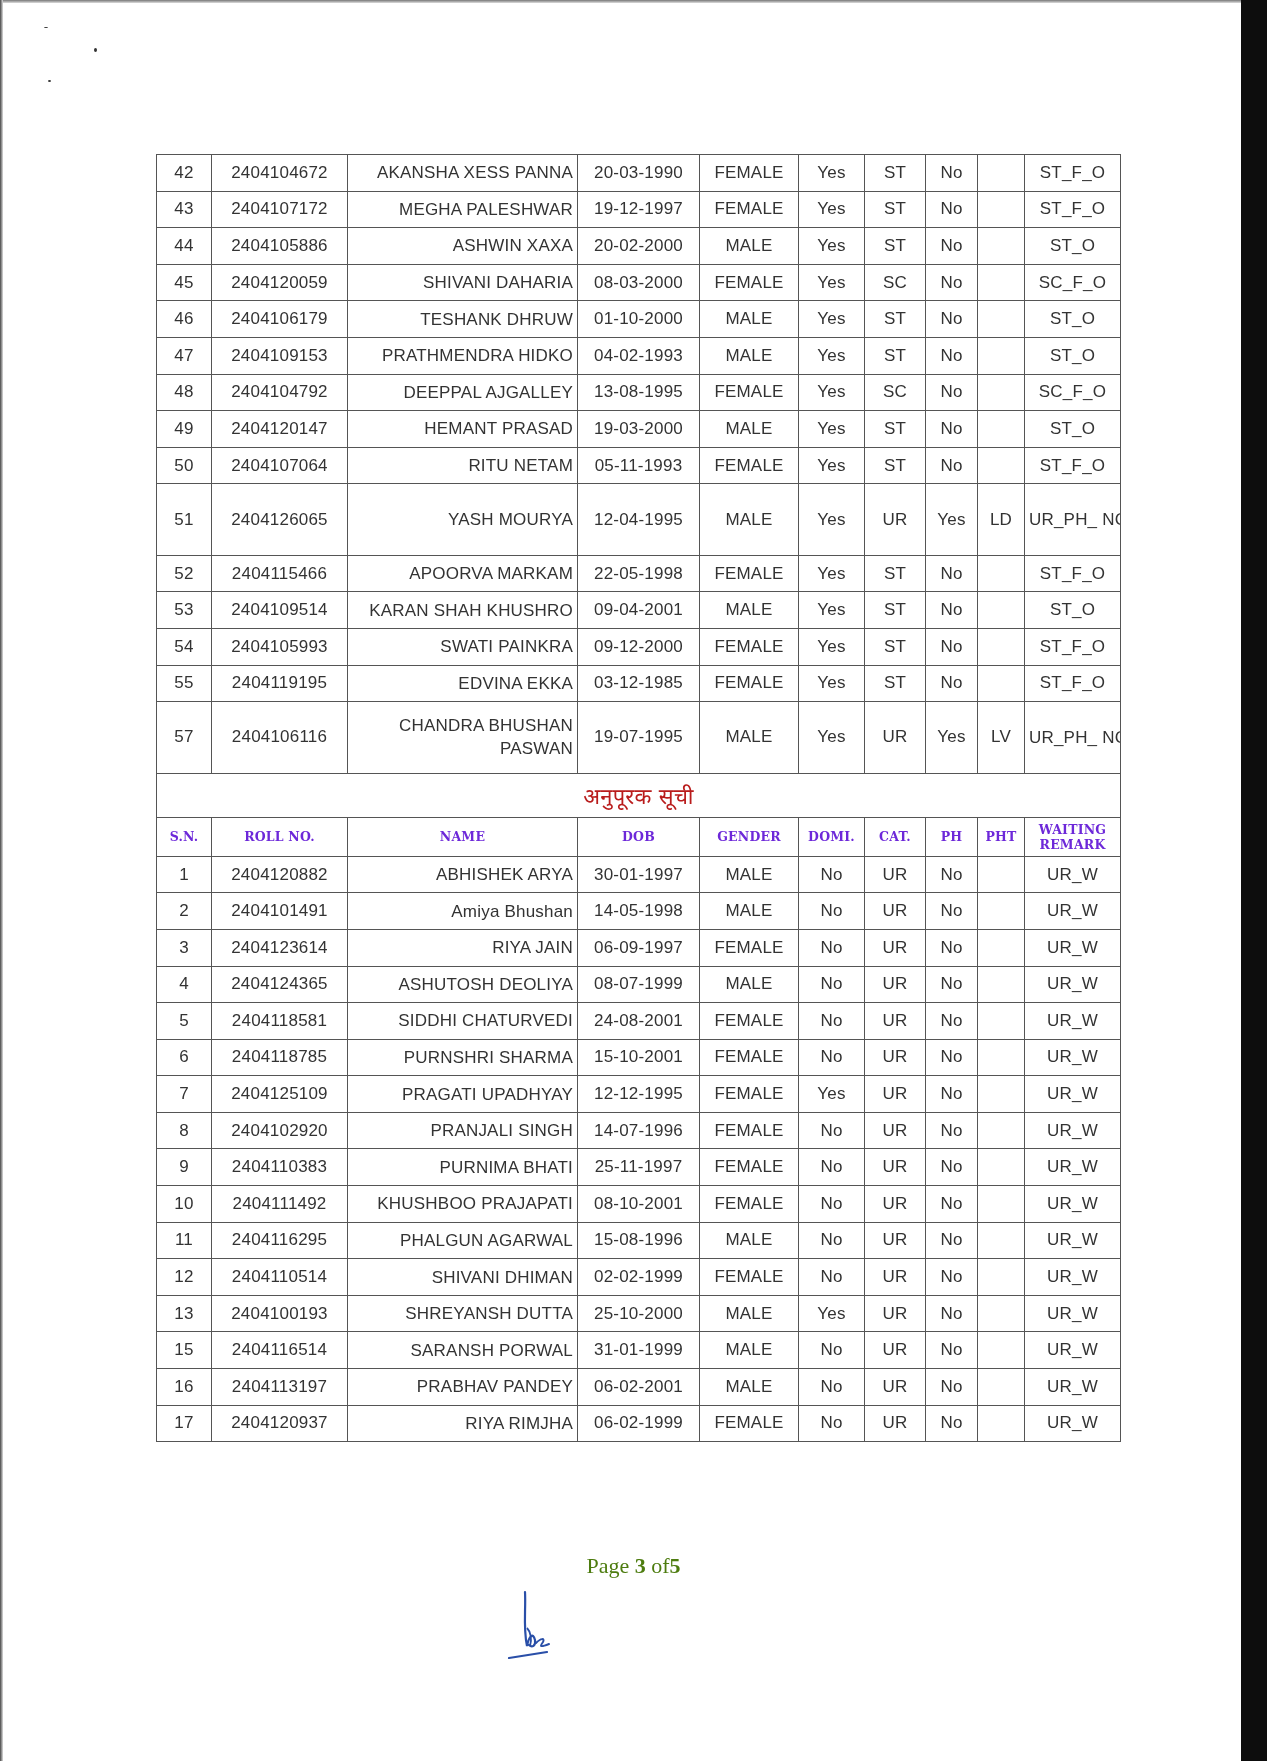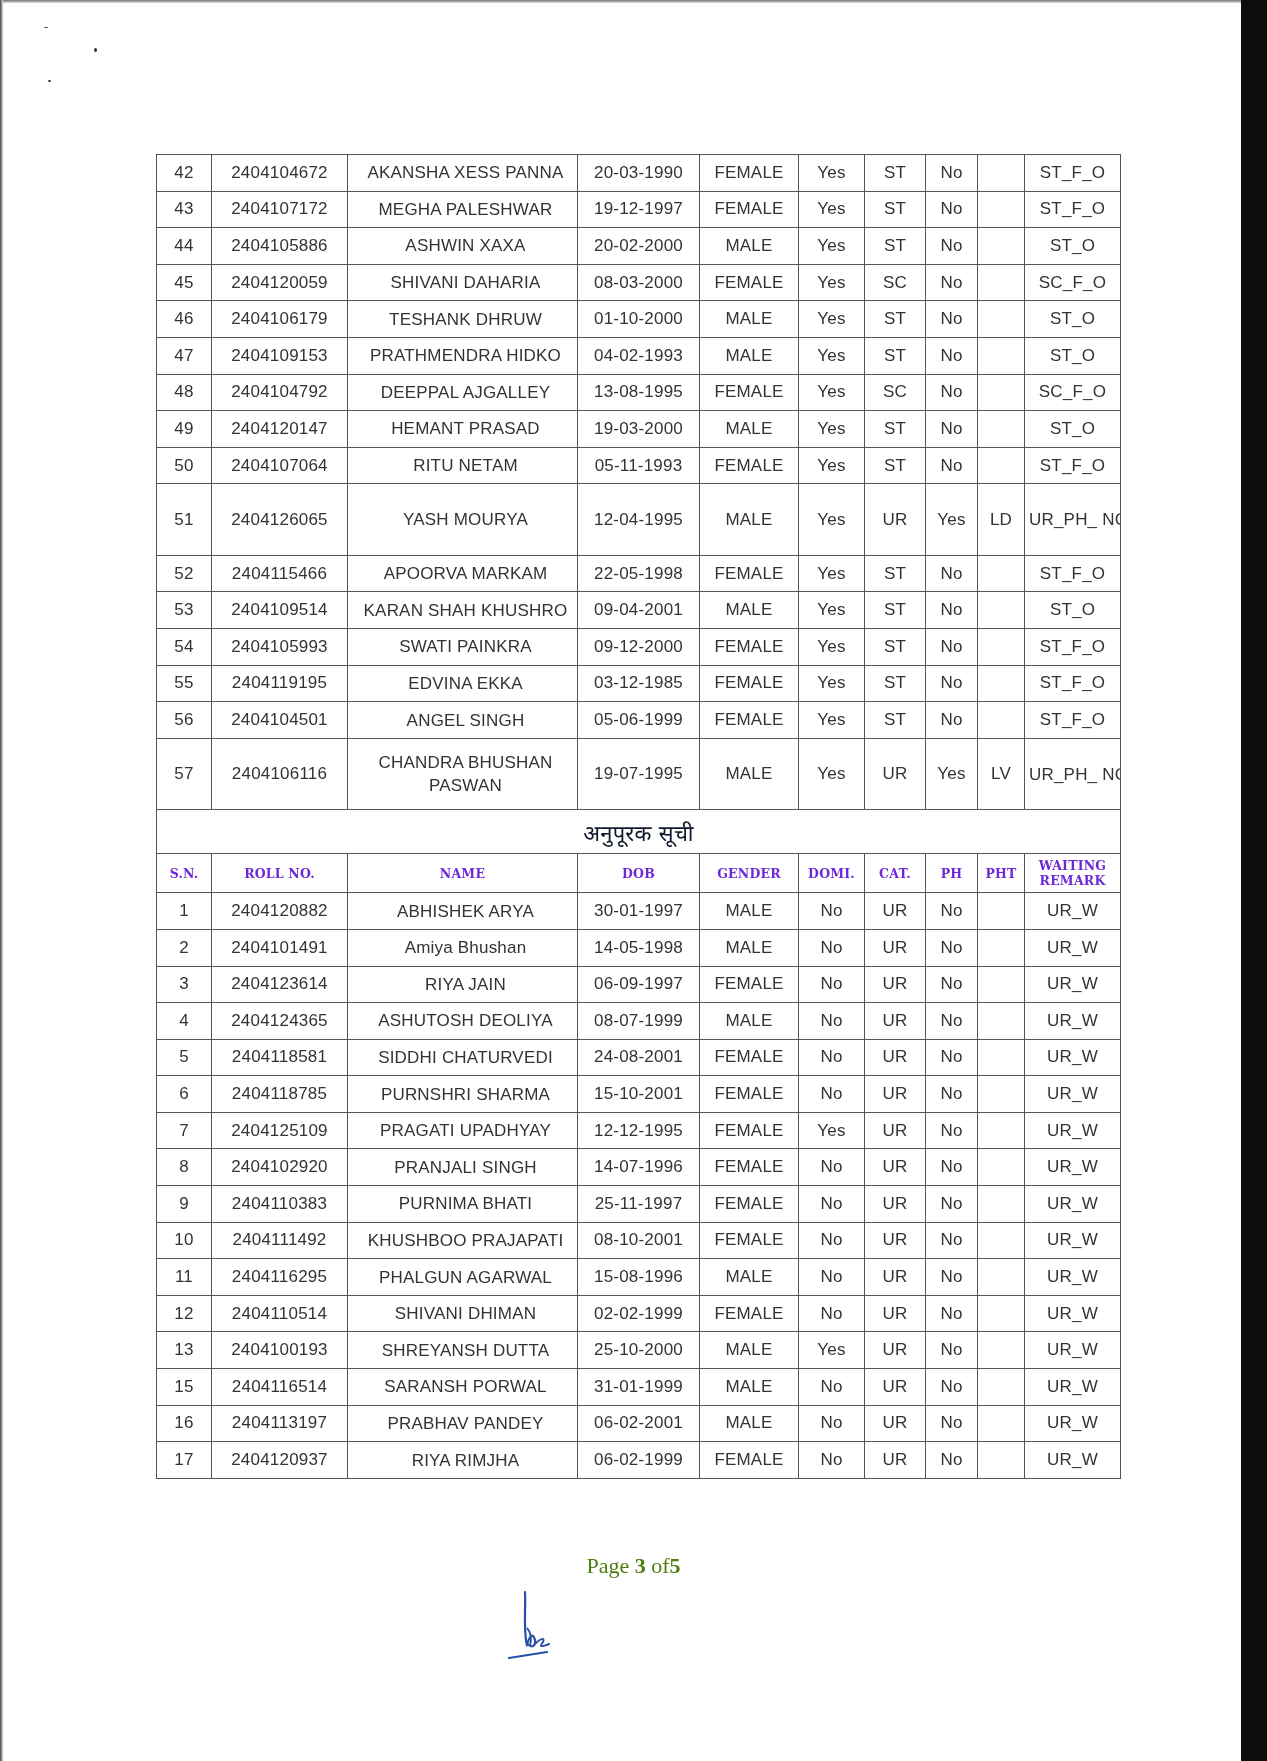--- a/index.html
+++ b/index.html
@@ -27,25 +27,25 @@
     position: absolute; left: 156px; top: 154px; width: 964px;
     border-collapse: collapse; table-layout: fixed;
     font-family: "Liberation Sans Narrow", "Liberation Sans", sans-serif;
     font-size: 17px; color: #333;
   }
   table.roster td, table.roster th {
     border: 1.3px solid #555; padding: 0 4px; text-align: center;
     vertical-align: middle; overflow: hidden; white-space: nowrap;
     letter-spacing: 0.2px;
   }
-  table.roster td.name { text-align: center; padding-left: 10px; white-space: normal; line-height: 23px; }
+  table.roster td.name { text-align: right; padding-left: 10px; white-space: normal; line-height: 23px; }
   tr.r { height: 36.6px; }
   tr.r2 { height: 71.5px; }
   td.remark-wrap { white-space: normal; line-height: 21px; }
-  tr.section td { height: 43px; font-size: 22px; color: #0f172a; font-family: "DejaVu Sans", sans-serif; border-bottom: 1.3px solid #555; }
+  tr.section td { height: 43px; font-size: 22px; color: #b91c1c; font-family: "DejaVu Sans", sans-serif; border-bottom: 1.3px solid #555; }
   tr.colhead th { height: 38px; font-size: 12.5px; font-weight: bold; color: #6d28d9; font-family: "DejaVu Serif", serif; line-height: 15px; white-space: normal; }
 
   .page-label {
     position: absolute; top: 1553px; left: 0; width: 1267px; text-align: center;
     font-family: "Liberation Serif", serif; font-size: 22px; color: #4d7c0f;
   }
   .page-label b { font-weight: bold; }
   .signature { position: absolute; left: 505px; top: 1588px; width: 60px; height: 75px; }
 </style>
 </head>
@@ -226,32 +226,20 @@
         <td>ST</td>
         <td>No</td>
         <td></td>
         <td>ST_F_O</td>
       </tr>
       <tr class="r">
         <td>55</td>
         <td>2404119195</td>
         <td class="name">EDVINA EKKA</td>
         <td>03-12-1985</td>
-        <td>FEMALE</td>
-        <td>Yes</td>
-        <td>ST</td>
-        <td>No</td>
-        <td></td>
-        <td>ST_F_O</td>
-      </tr>
-      <tr class="r">
-        <td>56</td>
-        <td>2404104501</td>
-        <td class="name">ANGEL SINGH</td>
-        <td>05-06-1999</td>
         <td>FEMALE</td>
         <td>Yes</td>
         <td>ST</td>
         <td>No</td>
         <td></td>
         <td>ST_F_O</td>
       </tr>
       <tr class="r2">
         <td>57</td>
         <td>2404106116</td>

